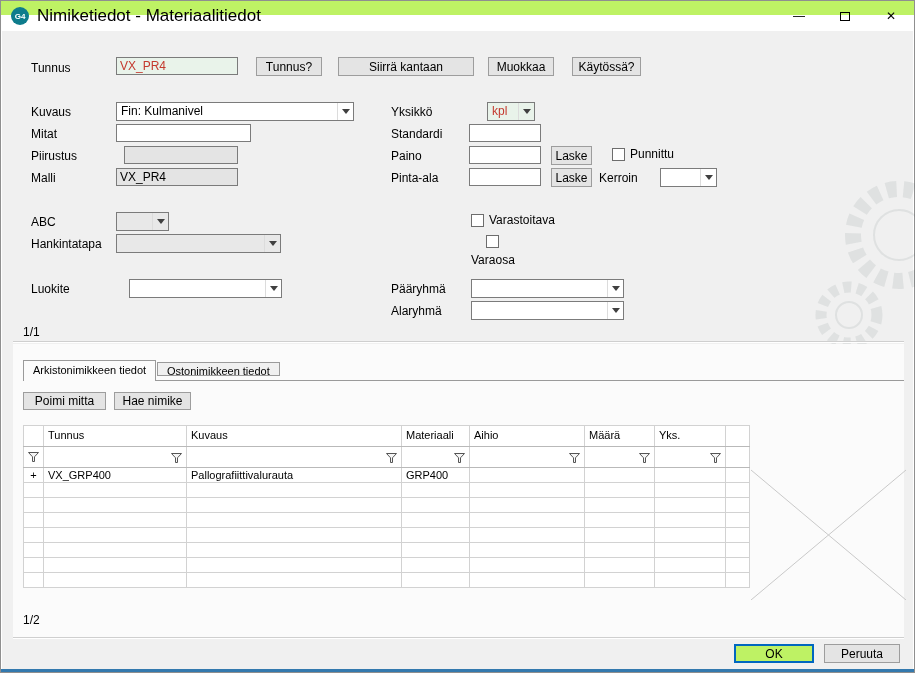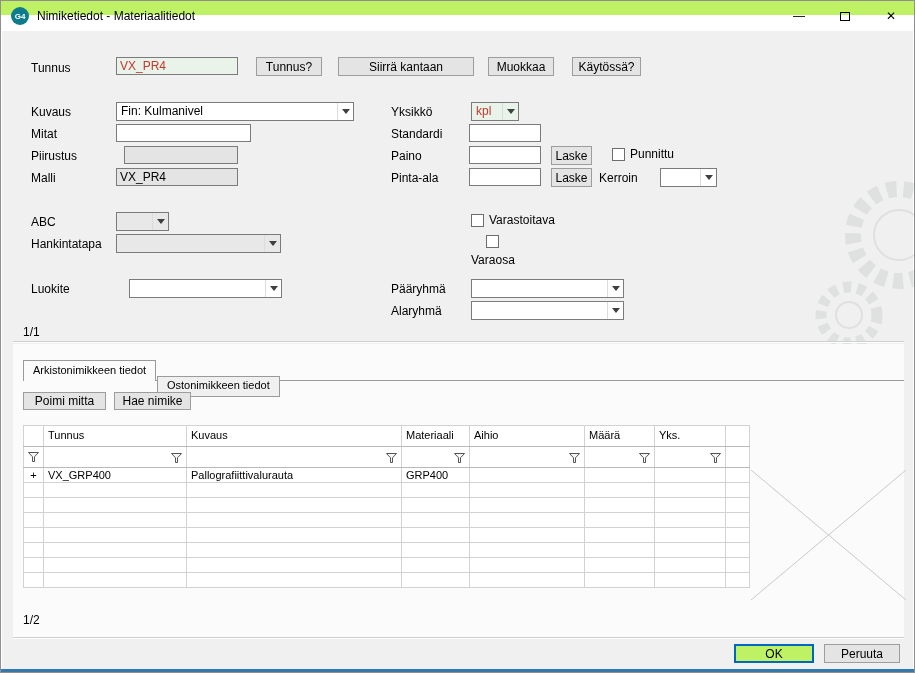--- a/index.html
+++ b/index.html
@@ -15,21 +15,21 @@
   .dialog { position: absolute; inset: 0; border: 1px solid #8f8f8f; background: #fff; }
 
   
   .titlebar { position: absolute; left: 0; top: 0; right: 0; height: 14px; background: #bef264; }
   .app-icon {
     position: absolute; left: 10px; top: 6px; width: 18px; height: 18px;
     border-radius: 50%; background: var(--titlebar-icon-bg, #0e7c8c);
     color: #fff; font-size: 8px; font-weight: bold;
     display: flex; align-items: center; justify-content: center;
   }
-  .win-title { position: absolute; left: 36px; top: 0; line-height: 30px; font-size: 12px; }
+  .win-title { position: absolute; left: 36px; top: 0; line-height: 30px; font-size: 17px; }
   .win-controls { position: absolute; right: 0; top: 0; height: 30px; display: flex; }
   .win-btn { width: 46px; height: 30px; display: flex; align-items: center; justify-content: center; font-size: 12px; cursor: default; }
   .max-glyph { width: 10px; height: 9px; border: 1px solid #000; display: block; }
 
   
   .client { position: absolute; left: 1px; right: 1px; top: 30px; bottom: 1px; background: #f0f0f0; }
 
   .hgroove { position: absolute; left: 12px; width: 891px; height: 2px; border-top: 1px solid #cfcfcf; background: #ffffff; }
   .white-panel { position: absolute; left: 12px; top: 343px; width: 891px; height: 293px; background: #fbfbfb; }
 
@@ -51,31 +51,31 @@
 
   .combo {
     position: absolute; height: 19px; border: 1px solid #7b7b7b; background: #fff;
     display: flex; align-items: stretch; cursor: default;
   }
   .combo .val { flex: 1; padding: 0 4px; font-size: 12px; line-height: 17px; white-space: nowrap; overflow: hidden; }
   .combo .arrow-zone { width: 16px; display: flex; align-items: center; justify-content: center; border-left: 1px solid #dcdcdc; }
   .combo .arrow { width: 0; height: 0; border-left: 4px solid transparent; border-right: 4px solid transparent; border-top: 5px solid #404040; }
   .combo.disabled { background: #e8e8e8; }
   .combo.disabled .val { color: #6a6a6a; }
-  .combo.hl { background: var(--highlight-field-bg, #e9f3ea); }
+  .combo.hl { background: var(--highlight-field-bg, #e9f3ea); margin-left: 16px; }
   .combo.hl .val { color: var(--highlight-field-text, #c4392e); }
 
   .chk { position: absolute; display: flex; align-items: center; gap: 5px; font-size: 12px; cursor: default; }
   .chk .box { width: 13px; height: 13px; border: 1px solid #6d6d6d; background: #fff; flex: 0 0 auto; }
 
   
   .tabline { position: absolute; left: 22px; top: 379px; width: 881px; height: 1px; background: #9a9a9a; }
   .tab {
     position: absolute; border: 1px solid #9a9a9a; background: #f0f0f0;
-    font-size: 11px; padding: 0 9px; line-height: 17px; height: 21px; top: 375px; cursor: default;
+    font-size: 11px; padding: 0 9px; line-height: 17px; height: 14px; top: 361px; cursor: default;
   }
   .tab.active { background: #fbfbfb; height: 21px; line-height: 19px; top: 359px; border-bottom: none; z-index: 2; }
 
   
   table.grid { position: absolute; left: 22px; top: 424px; border-collapse: collapse; table-layout: fixed; background: #fff; border: 1px solid #7f7f7f; font-size: 11px; }
   table.grid th, table.grid td { border: 1px solid #d2d2d2; padding: 0 4px; overflow: hidden; white-space: nowrap; font-weight: normal; }
   table.grid thead th { height: 21px; text-align: left; vertical-align: top; padding-top: 3px; border-bottom-color: #b9b9b9; }
   table.grid tr.filter td { height: 21px; vertical-align: middle; border-bottom-color: #b9b9b9; }
   table.grid tbody td { height: 15px; }
   table.grid td.center { text-align: center; padding: 0; }

